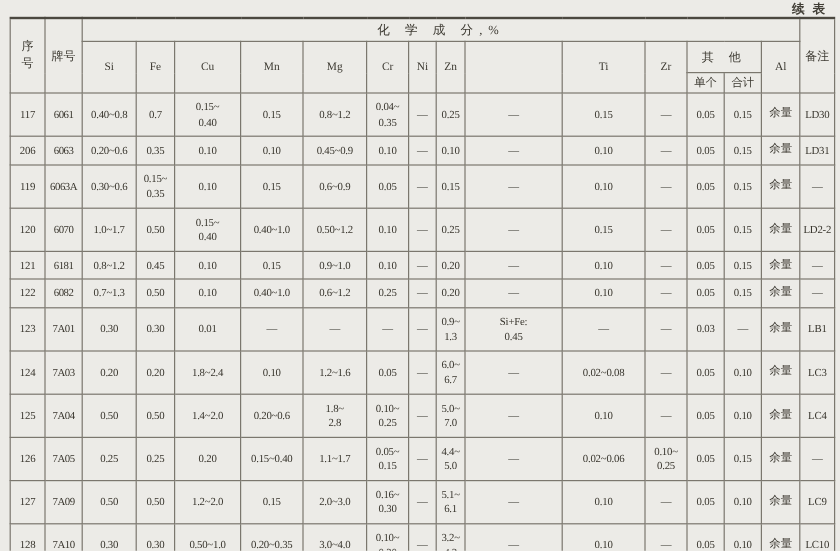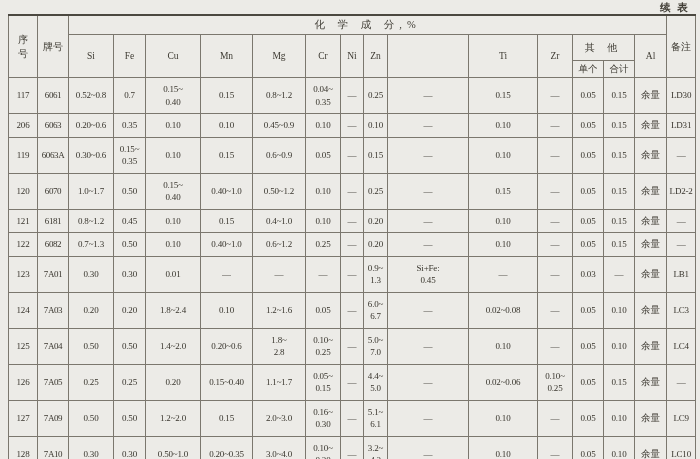--- a/index.html
+++ b/index.html
@@ -108,21 +108,21 @@
     </tr>
     <tr class="hr3">
       <th>单个</th>
       <th>合计</th>
     </tr>
   </thead>
   <tbody>
       <tr>
         <td class="c-no">117</td>
         <td class="c-grade">6061</td>
-        <td class="c-val">0.52~0.8</td>
+        <td class="c-val">0.40~0.8</td>
         <td class="c-val">0.7</td>
         <td class="c-val">0.15~
 0.40</td>
         <td class="c-val">0.15</td>
         <td class="c-val">0.8~1.2</td>
         <td class="c-val">0.04~
 0.35</td>
         <td class="c-val">—</td>
         <td class="c-val">0.25</td>
         <td class="c-val">—</td>
@@ -192,21 +192,21 @@
         <td class="c-al">余量</td>
         <td class="c-val">LD2-2</td>
       </tr>
       <tr>
         <td class="c-no">121</td>
         <td class="c-grade">6181</td>
         <td class="c-val">0.8~1.2</td>
         <td class="c-val">0.45</td>
         <td class="c-val">0.10</td>
         <td class="c-val">0.15</td>
-        <td class="c-val">0.4~1.0</td>
+        <td class="c-val">0.9~1.0</td>
         <td class="c-val">0.10</td>
         <td class="c-val">—</td>
         <td class="c-val">0.20</td>
         <td class="c-val">—</td>
         <td class="c-val">0.10</td>
         <td class="c-val">—</td>
         <td class="c-val">0.05</td>
         <td class="c-val">0.15</td>
         <td class="c-al">余量</td>
         <td class="c-val">—</td>

